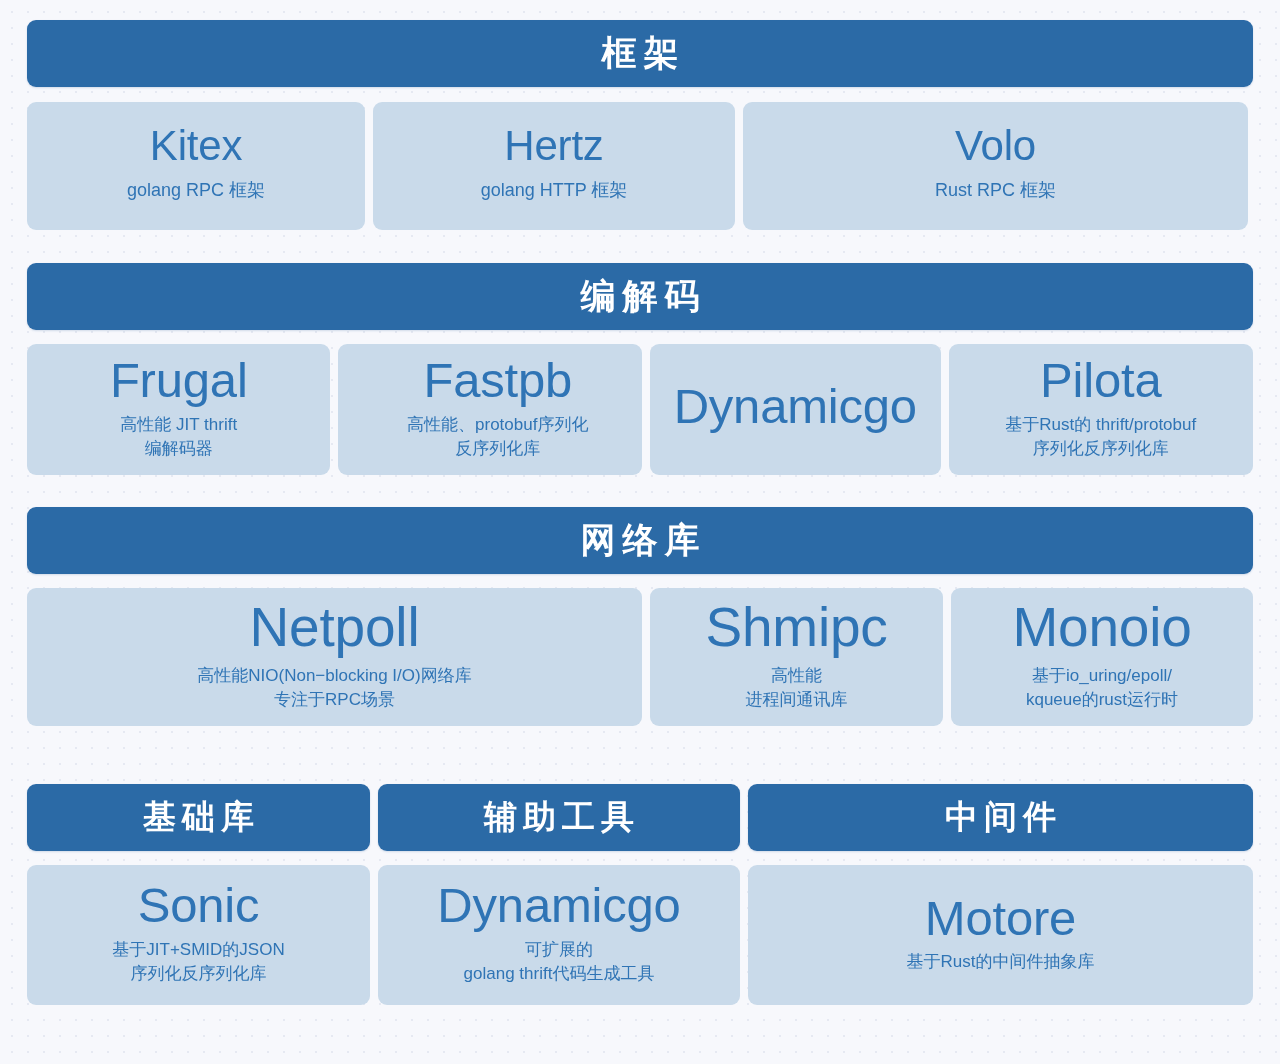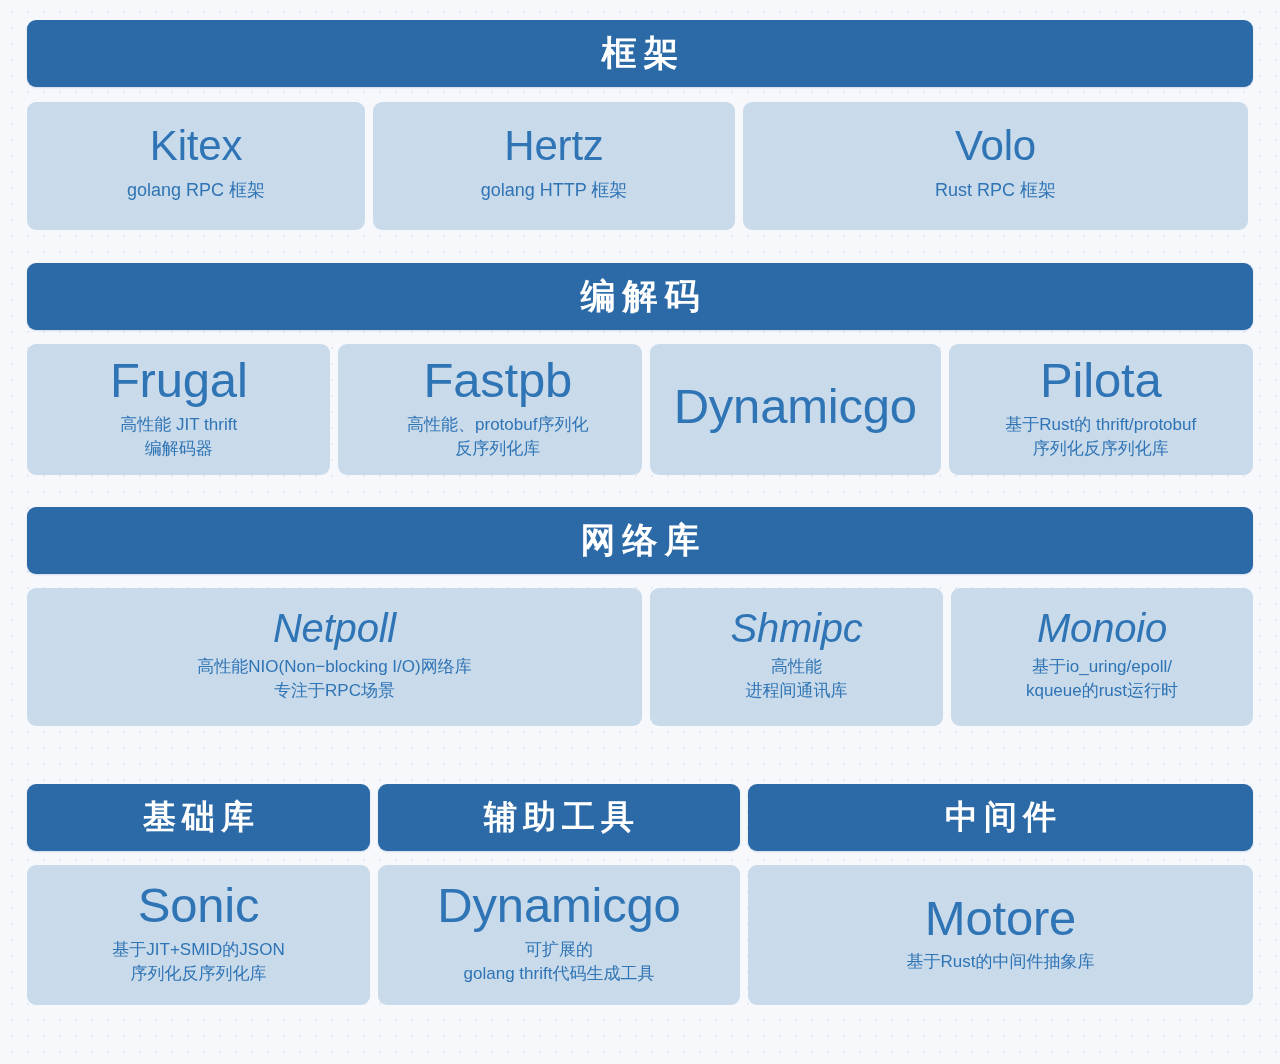--- a/index.html
+++ b/index.html
@@ -85,21 +85,21 @@
   .sec-frameworks       { margin-top: 20px; }
   .row-frameworks       { margin-top: 15px; height: 128px; }
   .row-frameworks .card-title { font-size: 42px; }
   .row-frameworks .card-desc  { font-size: 18px; margin-top: 7px; text-align: center; }
 
   .sec-codec            { margin-top: 33px; }
   .row-codec            { margin-top: 14px; height: 131px; }
 
   .sec-network          { margin-top: 32px; }
   .row-network          { margin-top: 14px; height: 138px; }
-  .row-network .card-title { font-size: 40px; font-style: italic; }
+  .row-network .card-title { font-size: 55px; }
 
   .sec-bottom           { margin-top: 58px; }
   .sec-bottom .banner   { font-size: 33px; letter-spacing: 6px; text-indent: 6px; }
   .row-bottom           { margin-top: 14px; height: 140px; }
 
   
   .w-kitex    { width: 338px; }
   .w-hertz    { width: 362px; }
   .w-volo     { width: 505px; }
 

